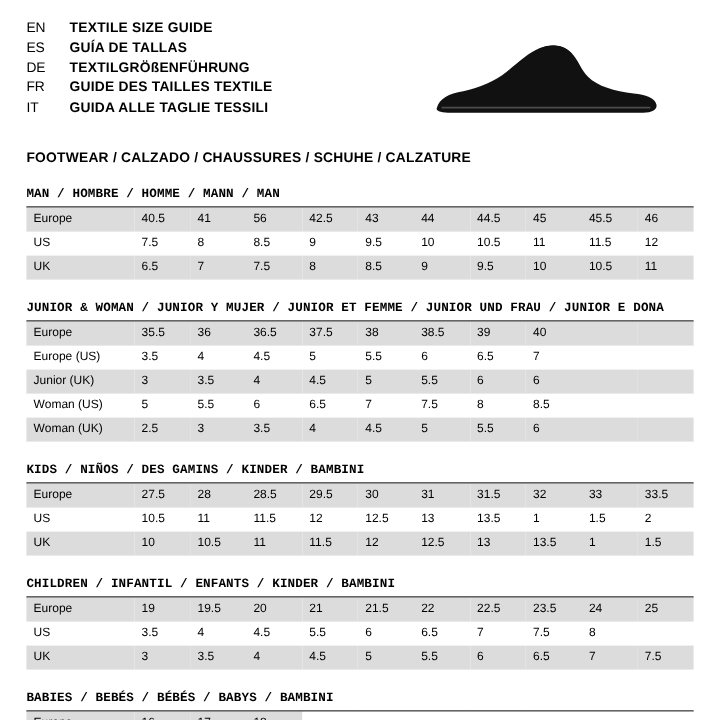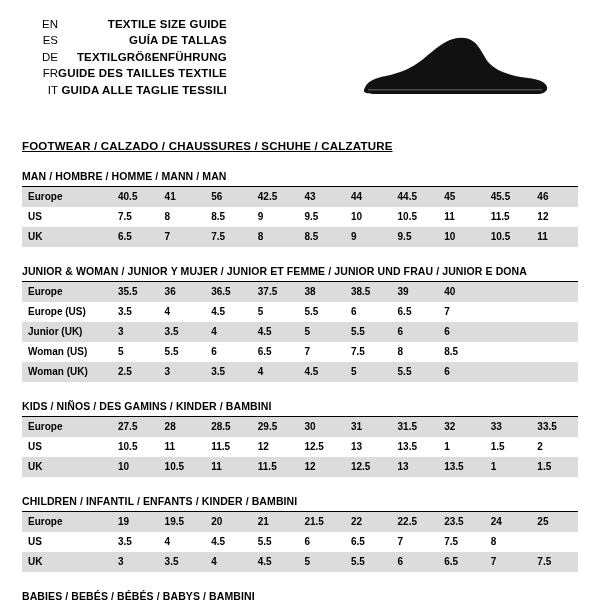--- a/index.html
+++ b/index.html
@@ -19,21 +19,20 @@
     width: 600px;
     height: 600px;
     box-sizing: border-box;
     padding: 16px 22px 0 22px;
   }
 
   
   .header {
     position: relative;
     height: 92px;
-    text-align: right;
   }
   .lang-table {
     border-collapse: collapse;
   }
   .lang-table td {
     font-size: 11.5px;
     line-height: 16.4px;
     padding: 0;
     vertical-align: top;
     white-space: nowrap;
@@ -53,45 +52,44 @@
     top: 16px;
     width: 190px;
     height: 72px;
   }
   .shoe-wrap svg { display: block; }
 
   .section-title {
     font-size: 11.5px;
     font-weight: bold;
     letter-spacing: 0.2px;
-    margin-top: 32px;
+    margin-top: 18px;
     margin-bottom: 10px;
-    text-decoration: underline;
   }
 
   .group {
     margin-top: 18px;
   }
   .group-title {
     font-size: 10.5px;
     font-weight: bold;
     margin-bottom: 4px;
     letter-spacing: 0.1px;
+    font-family: Liberation Mono, monospace;
   }
   .rule {
     height: 1px;
     background: #000000;
     margin-bottom: 0;
   }
 
   table.sizes {
     border-collapse: collapse;
     width: 100%;
     table-layout: fixed;
-    font-weight: bold;
   }
   table.sizes td {
     font-size: 10px;
     line-height: 12px;
     height: 16px;
     padding: 2px 0 2px 6px;
     text-align: left;
     white-space: nowrap;
   }
   table.sizes tr.shaded td {

